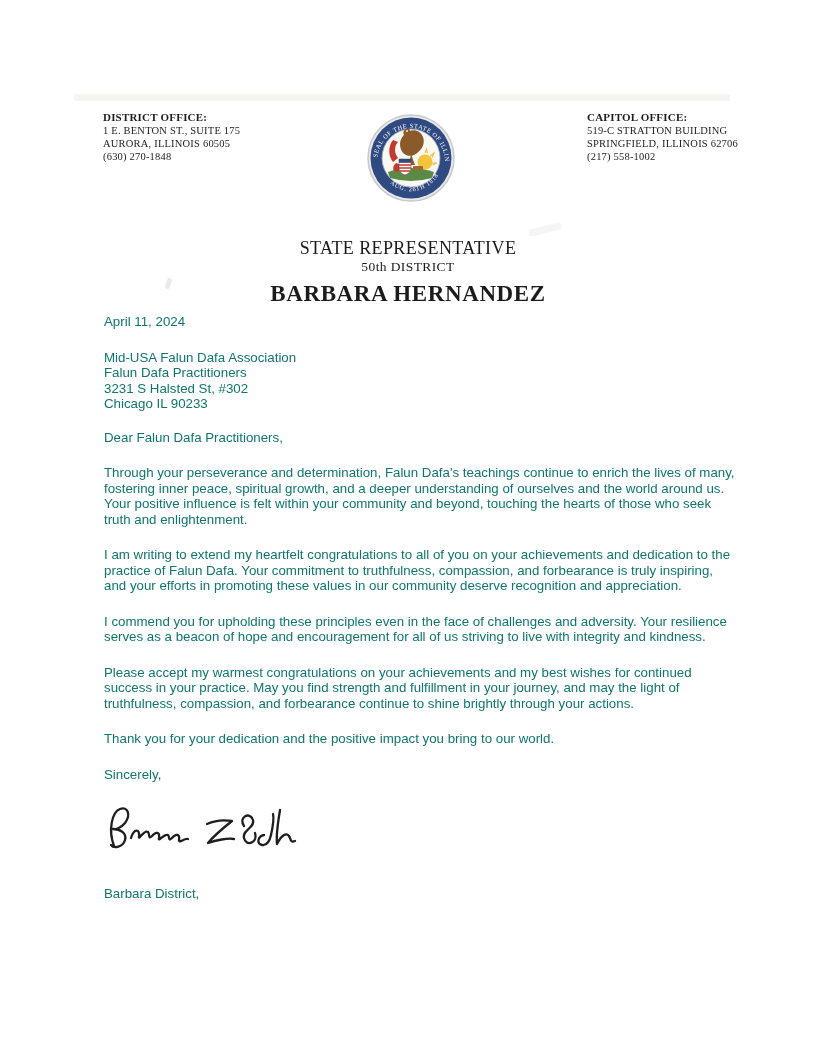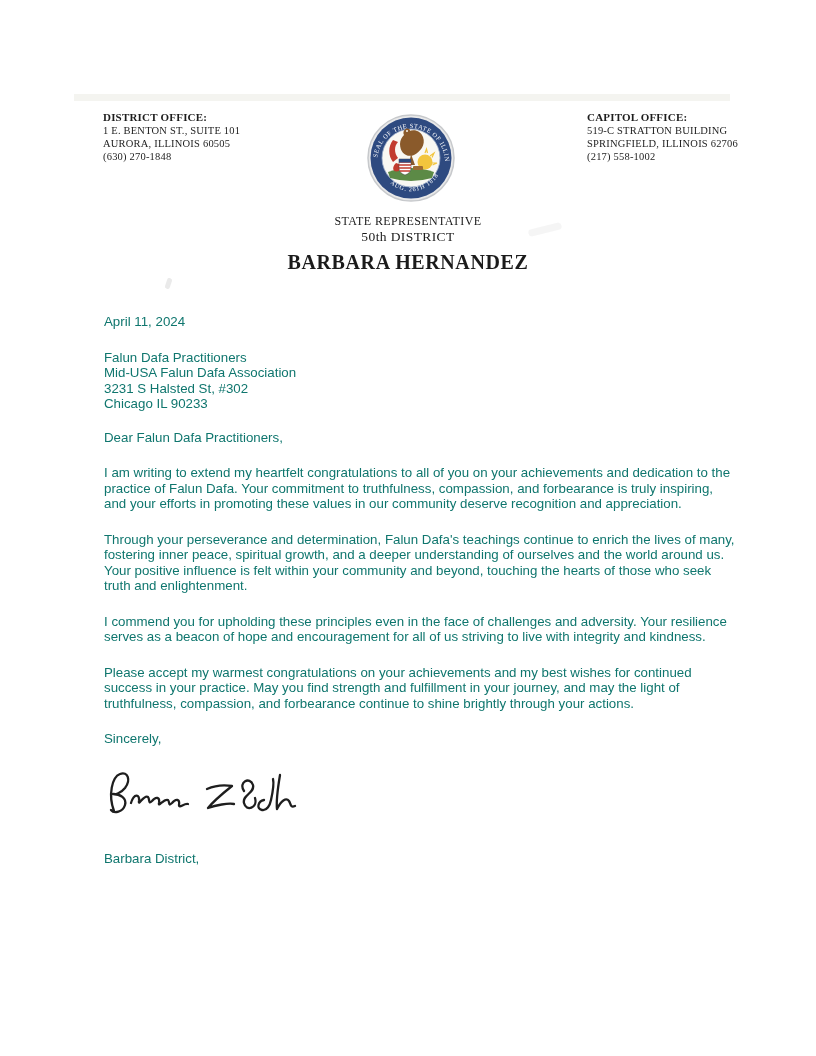--- a/index.html
+++ b/index.html
@@ -35,23 +35,23 @@
   .office .office-title{font-weight:bold;font-size:11px;}
   .office-left{left:103px;}
   .office-right{left:587px;}
 
   .seal-wrap{position:absolute;left:366px;top:113px;width:90px;height:90px;}
 
   .lh-center{
     position:absolute;left:0;right:0;top:214px;text-align:center;
     font-family:"Liberation Serif",serif;color:#1b1b1b;
   }
-  .lh-line1{font-size:12px;letter-spacing:.4px;}
+  .lh-line1{font-size:18px;letter-spacing:.4px;margin-top:24px;}
   .lh-line2{font-size:13.5px;margin-top:0;letter-spacing:.4px;}
-  .lh-name{font-size:20px;font-weight:bold;margin-top:6px;letter-spacing:.6px;}
+  .lh-name{font-size:23px;font-weight:bold;margin-top:6px;letter-spacing:.6px;}
 
   
   .letter-body{
     position:absolute;left:104px;top:314px;width:632px;
     font-size:13.3px;line-height:15.5px;color:#0f766e;
   }
   .letter-body p{margin:0 0 20px 0;}
   .date-line{margin:0 0 20px 0;}
   .recipient{margin:0 0 18px 0;}
   .salutation{margin:0 0 22px 0;}
@@ -65,21 +65,21 @@
 <body>
 
 <div class="page">
 
   <div class="scan-band"></div>
   <div class="smudge-1"></div>
   <div class="smudge-2"></div>
 
   <div class="office office-left">
     <div class="office-title">DISTRICT OFFICE:</div>
-    <div>1 E. BENTON ST., SUITE 101</div>
+    <div>1 E. BENTON ST., SUITE 175</div>
     <div>AURORA, ILLINOIS 60505</div>
     <div>(630) 270-1848</div>
   </div>
 
   <div class="office office-right">
     <div class="office-title">CAPITOL OFFICE:</div>
     <div>519-C STRATTON BUILDING</div>
     <div>SPRINGFIELD, ILLINOIS 62706</div>
     <div>(217) 558-1002</div>
   </div>
@@ -124,32 +124,33 @@
   <div class="lh-center">
     <div class="lh-line1">STATE REPRESENTATIVE</div>
     <div class="lh-line2">50th DISTRICT</div>
     <div class="lh-name">BARBARA HERNANDEZ</div>
   </div>
 
   <div class="letter-body">
     <p class="date-line">April 11, 2024</p>
 
     <div class="recipient">
+      <div>Mid-USA Falun Dafa Association</div>
       <div>Falun Dafa Practitioners</div>
-      <div>Mid-USA Falun Dafa Association</div>
       <div>3231 S Halsted St, #302</div>
       <div>Chicago IL 90233</div>
     </div>
 
     <p class="salutation">Dear Falun Dafa Practitioners,</p>
 
+    <p>Through your perseverance and determination, Falun Dafa's teachings continue to enrich the lives of many, fostering inner peace, spiritual growth, and a deeper understanding of ourselves and the world around us. Your positive influence is felt within your community and beyond, touching the hearts of those who seek truth and enlightenment.</p>
     <p>I am writing to extend my heartfelt congratulations to all of you on your achievements and dedication to the practice of Falun Dafa. Your commitment to truthfulness, compassion, and forbearance is truly inspiring, and your efforts in promoting these values in our community deserve recognition and appreciation.</p>
-    <p>Through your perseverance and determination, Falun Dafa's teachings continue to enrich the lives of many, fostering inner peace, spiritual growth, and a deeper understanding of ourselves and the world around us. Your positive influence is felt within your community and beyond, touching the hearts of those who seek truth and enlightenment.</p>
     <p>I commend you for upholding these principles even in the face of challenges and adversity. Your resilience serves as a beacon of hope and encouragement for all of us striving to live with integrity and kindness.</p>
     <p>Please accept my warmest congratulations on your achievements and my best wishes for continued success in your practice. May you find strength and fulfillment in your journey, and may the light of truthfulness, compassion, and forbearance continue to shine brightly through your actions.</p>
+    <p>Thank you for your dedication and the positive impact you bring to our world.</p>
 
     <p class="closing">Sincerely,</p>
 
     <div class="signature-wrap">
       <svg width="200" height="58" viewBox="0 0 200 58">
         <g fill="none" stroke="#1e1e1e" stroke-width="2.3" stroke-linecap="round" stroke-linejoin="round">
           <path d="M10,44 C4,28 8,10 16,7 C24,4 27,13 21,21 C17,26 11,28 9,27 C16,27 23,31 21,38 C19,45 10,47 7,43"></path>
           <path d="M27,36 C30,26 36,27 35,34 C34,40 40,27 44,30 C46,32 44,38 48,34 C52,29 56,30 55,36 C54,41 60,31 64,33 C66,35 64,40 68,36 C72,31 76,32 75,38 C75,42 80,36 84,37"></path>
           <path d="M103,22 C112,18 122,18 128,19 C118,27 108,36 104,41 C112,38 124,36 130,37"></path>
           <path d="M140,24 C134,15 146,9 149,18 C151,26 138,28 140,36 C142,45 154,41 151,31"></path>

